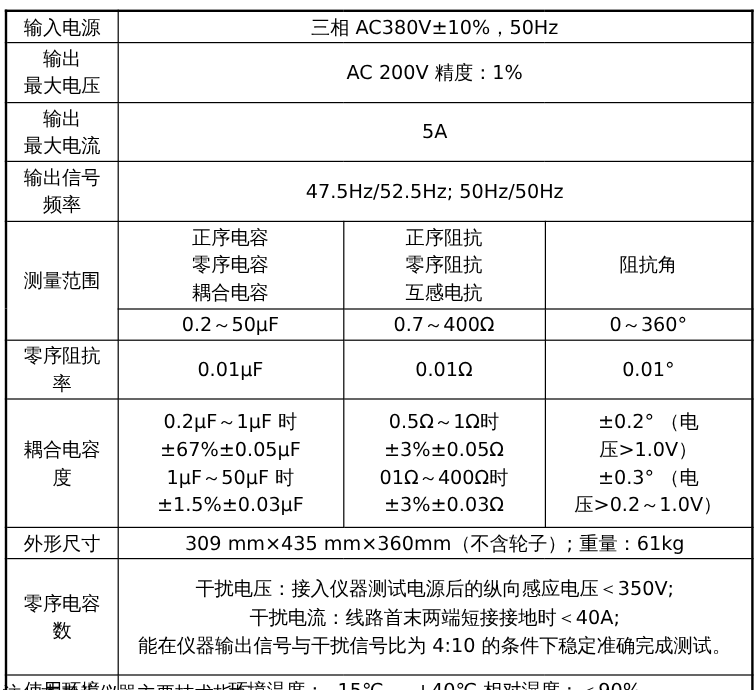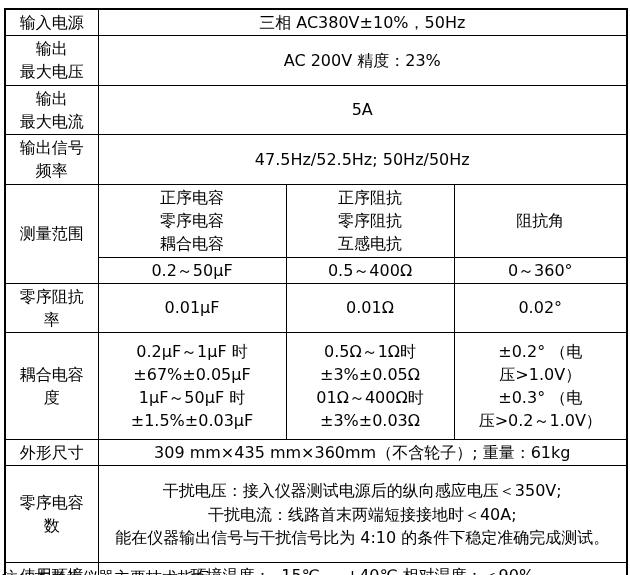--- a/index.html
+++ b/index.html
@@ -76,21 +76,21 @@
 
     <tbody>
         <tr style="height:25px">
       <td class="lbl">输入电源</td>
       <td colspan="3">三相 AC380V±10%，50Hz</td>
     </tr>
 
     <tr style="height:47px">
       <td class="lbl">输出
 最大电压</td>
-      <td colspan="3">AC 200V 精度：23%</td>
+      <td colspan="3">AC 200V 精度：1%</td>
     </tr>
 
     <tr style="height:48px">
       <td class="lbl">输出
 最大电流</td>
       <td colspan="3">5A</td>
     </tr>
 
     <tr style="height:50px">
       <td class="lbl">输出信号
@@ -104,30 +104,30 @@
 零序电容
 耦合电容</td>
       <td>正序阻抗
 零序阻抗
 互感电抗</td>
       <td>阻抗角</td>
     </tr>
 
     <tr style="height:25px">
       <td>0.2～50μF</td>
-      <td>0.5～400Ω</td>
+      <td>0.7～400Ω</td>
       <td>0～360°</td>
     </tr>
 
     <tr style="height:46px">
       <td class="lbl">零序阻抗
 率</td>
       <td>0.01μF</td>
       <td>0.01Ω</td>
-      <td>0.02°</td>
+      <td>0.01°</td>
     </tr>
 
     <tr style="height:107px">
       <td class="lbl">耦合电容
 度</td>
       <td class="acc">0.2μF～1μF 时
 ±67%±0.05μF
 1μF～50μF 时
 ±1.5%±0.03μF</td>
       <td class="acc">0.5Ω～1Ω时

